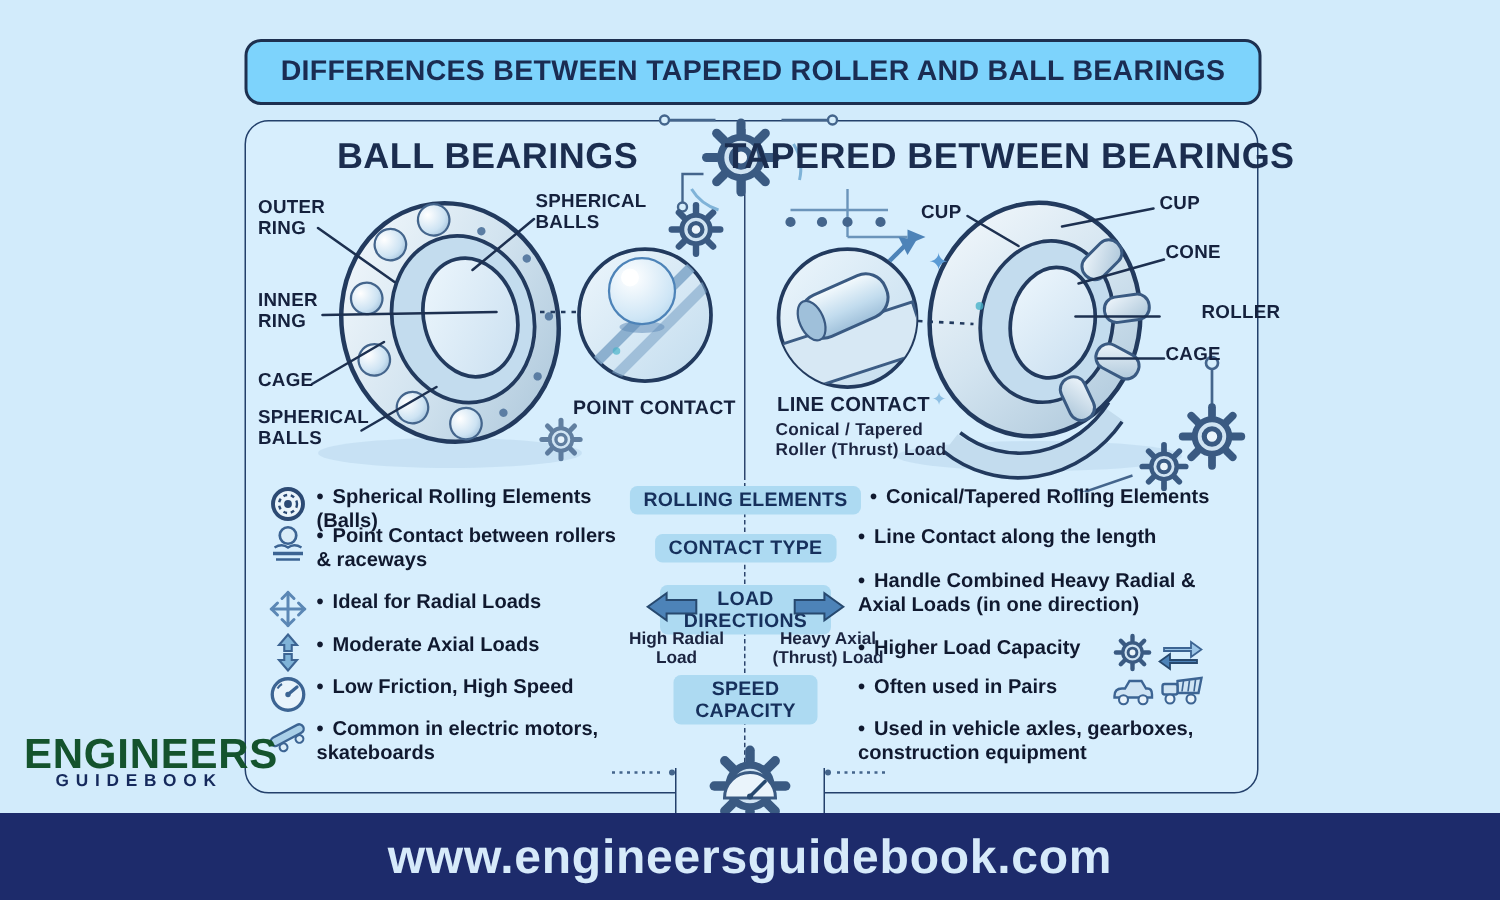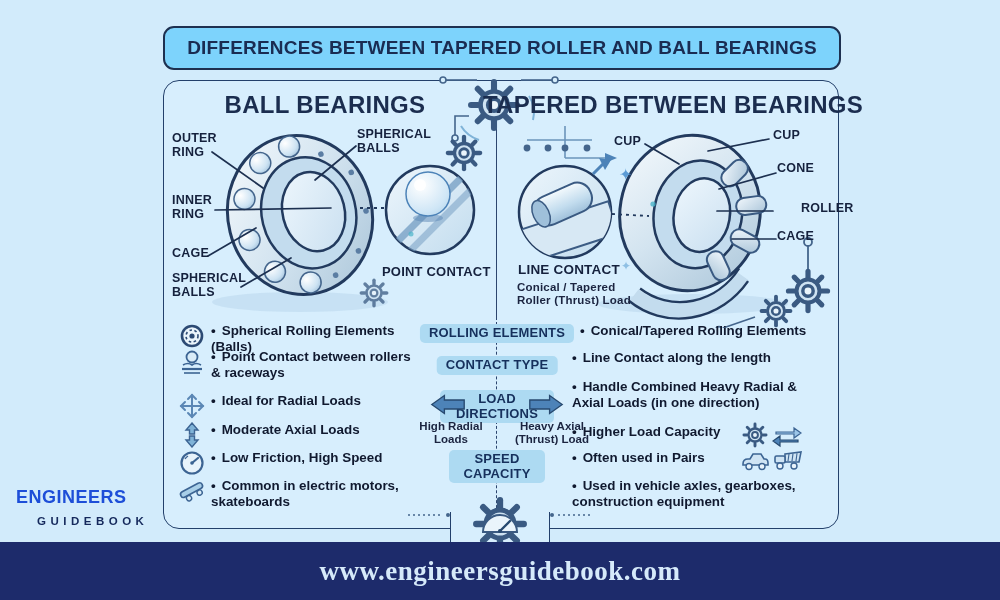--- a/index.html
+++ b/index.html
@@ -15,24 +15,24 @@
   .divider-dash{position:absolute;left:496px;top:322px;width:0;height:196px;border-left:1.6px dashed #2c456e;z-index:5;}
   .sec-head{position:absolute;font-size:24px;font-weight:800;color:#1b2d4f;letter-spacing:.3px;z-index:40;transform:translateX(-50%);white-space:nowrap;}
   .dlabel{position:absolute;font-weight:800;font-size:12.5px;color:#15213d;line-height:1.12;letter-spacing:.2px;z-index:40;}
   .dlabel.small{font-weight:700;font-size:11.5px;color:#1b2440;}
   .pill{position:absolute;transform:translateX(-50%);left:497px;background:#addaf2;border-radius:5px;
     padding:2px 9px;font-size:13px;font-weight:800;color:#16305c;text-align:center;z-index:25;letter-spacing:.2px;line-height:1.12;}
   .loadlbl{position:absolute;transform:translateX(-50%);font-size:11.5px;font-weight:700;color:#1b2440;text-align:center;line-height:1.15;z-index:25;}
   .feature{position:absolute;display:flex;gap:5px;z-index:30;color:#10192f;font-size:13.4px;font-weight:700;line-height:1.16;}
   .fi{width:28px;flex:0 0 28px;display:flex;justify-content:center;align-items:flex-start;}
   .ftext::before{content:"•";margin-right:6px;}
-  .brand1{position:absolute;left:16px;top:487px;font-size:18px;font-weight:800;color:#1d4ed8;letter-spacing:.5px;z-index:40;}
+  .brand1{position:absolute;left:16px;top:487px;font-size:28px;font-weight:800;color:#14532d;letter-spacing:.5px;z-index:40;}
   .brand2{position:absolute;left:37px;top:515px;font-size:11.5px;font-weight:700;color:#15295c;letter-spacing:4.5px;z-index:40;}
   .banner{position:absolute;left:0;top:542px;width:1000px;height:58px;background:#1d2b6b;display:flex;align-items:center;justify-content:center;z-index:45;}
-  .banner span{font-size:27px;font-weight:800;color:#d6eafa;letter-spacing:.5px;font-family:Liberation Serif, serif;}
+  .banner span{font-size:32px;font-weight:800;color:#d6eafa;letter-spacing:.5px;}
   .notch{position:absolute;left:450px;top:512px;width:98px;height:44px;background:#d7eefd;border:1.7px solid #23406b;
     border-top:none;border-radius:0 0 12px 12px;z-index:20;}
   svg{display:block;}
 </style>
 </head>
 <body>
 
 <div class="page">
 
   <svg width="0" height="0" style="position:absolute" aria-hidden="true">
@@ -244,21 +244,21 @@
   <div class="pill" style="top:356px;white-space:nowrap;">CONTACT TYPE</div>
   <div class="pill" style="top:390px;width:96px;">LOAD DIRECTIONS</div>
   <div class="pill" style="top:450px;width:78px;">SPEED CAPACITY</div>
 
   <svg class="abs" style="left:430px;top:393px;z-index:26;" width="36" height="23" viewBox="0 0 40 24">
     <use href="#barrow" fill="#4d83b8" stroke="#27496f" stroke-width="1.5"></use>
   </svg>
   <svg class="abs" style="left:528px;top:393px;z-index:26;transform:scaleX(-1);" width="36" height="23" viewBox="0 0 40 24">
     <use href="#barrow" fill="#4d83b8" stroke="#27496f" stroke-width="1.5"></use>
   </svg>
-  <div class="loadlbl" style="left:451px;top:420px;width:82px;">High Radial Loads</div>
+  <div class="loadlbl" style="left:451px;top:420px;width:82px;">High Radial Load</div>
   <div class="loadlbl" style="left:552px;top:420px;width:96px;">Heavy Axial (Thrust) Load</div>
 
   <div class="feature" style="left:178px;top:323px;width:258px;">
     <span class="fi">
       <svg width="26" height="26" viewBox="0 0 26 26">
           <circle cx="13" cy="13" r="10" fill="#eaf4fb" stroke="#2c4a74" stroke-width="2.6"></circle>
           <circle cx="13" cy="13" r="6" fill="none" stroke="#2c4a74" stroke-width="1.6" stroke-dasharray="2.5 2.5"></circle>
           <circle cx="13" cy="13" r="2.6" fill="#2c4a74"></circle>
         </svg>
     </span>

